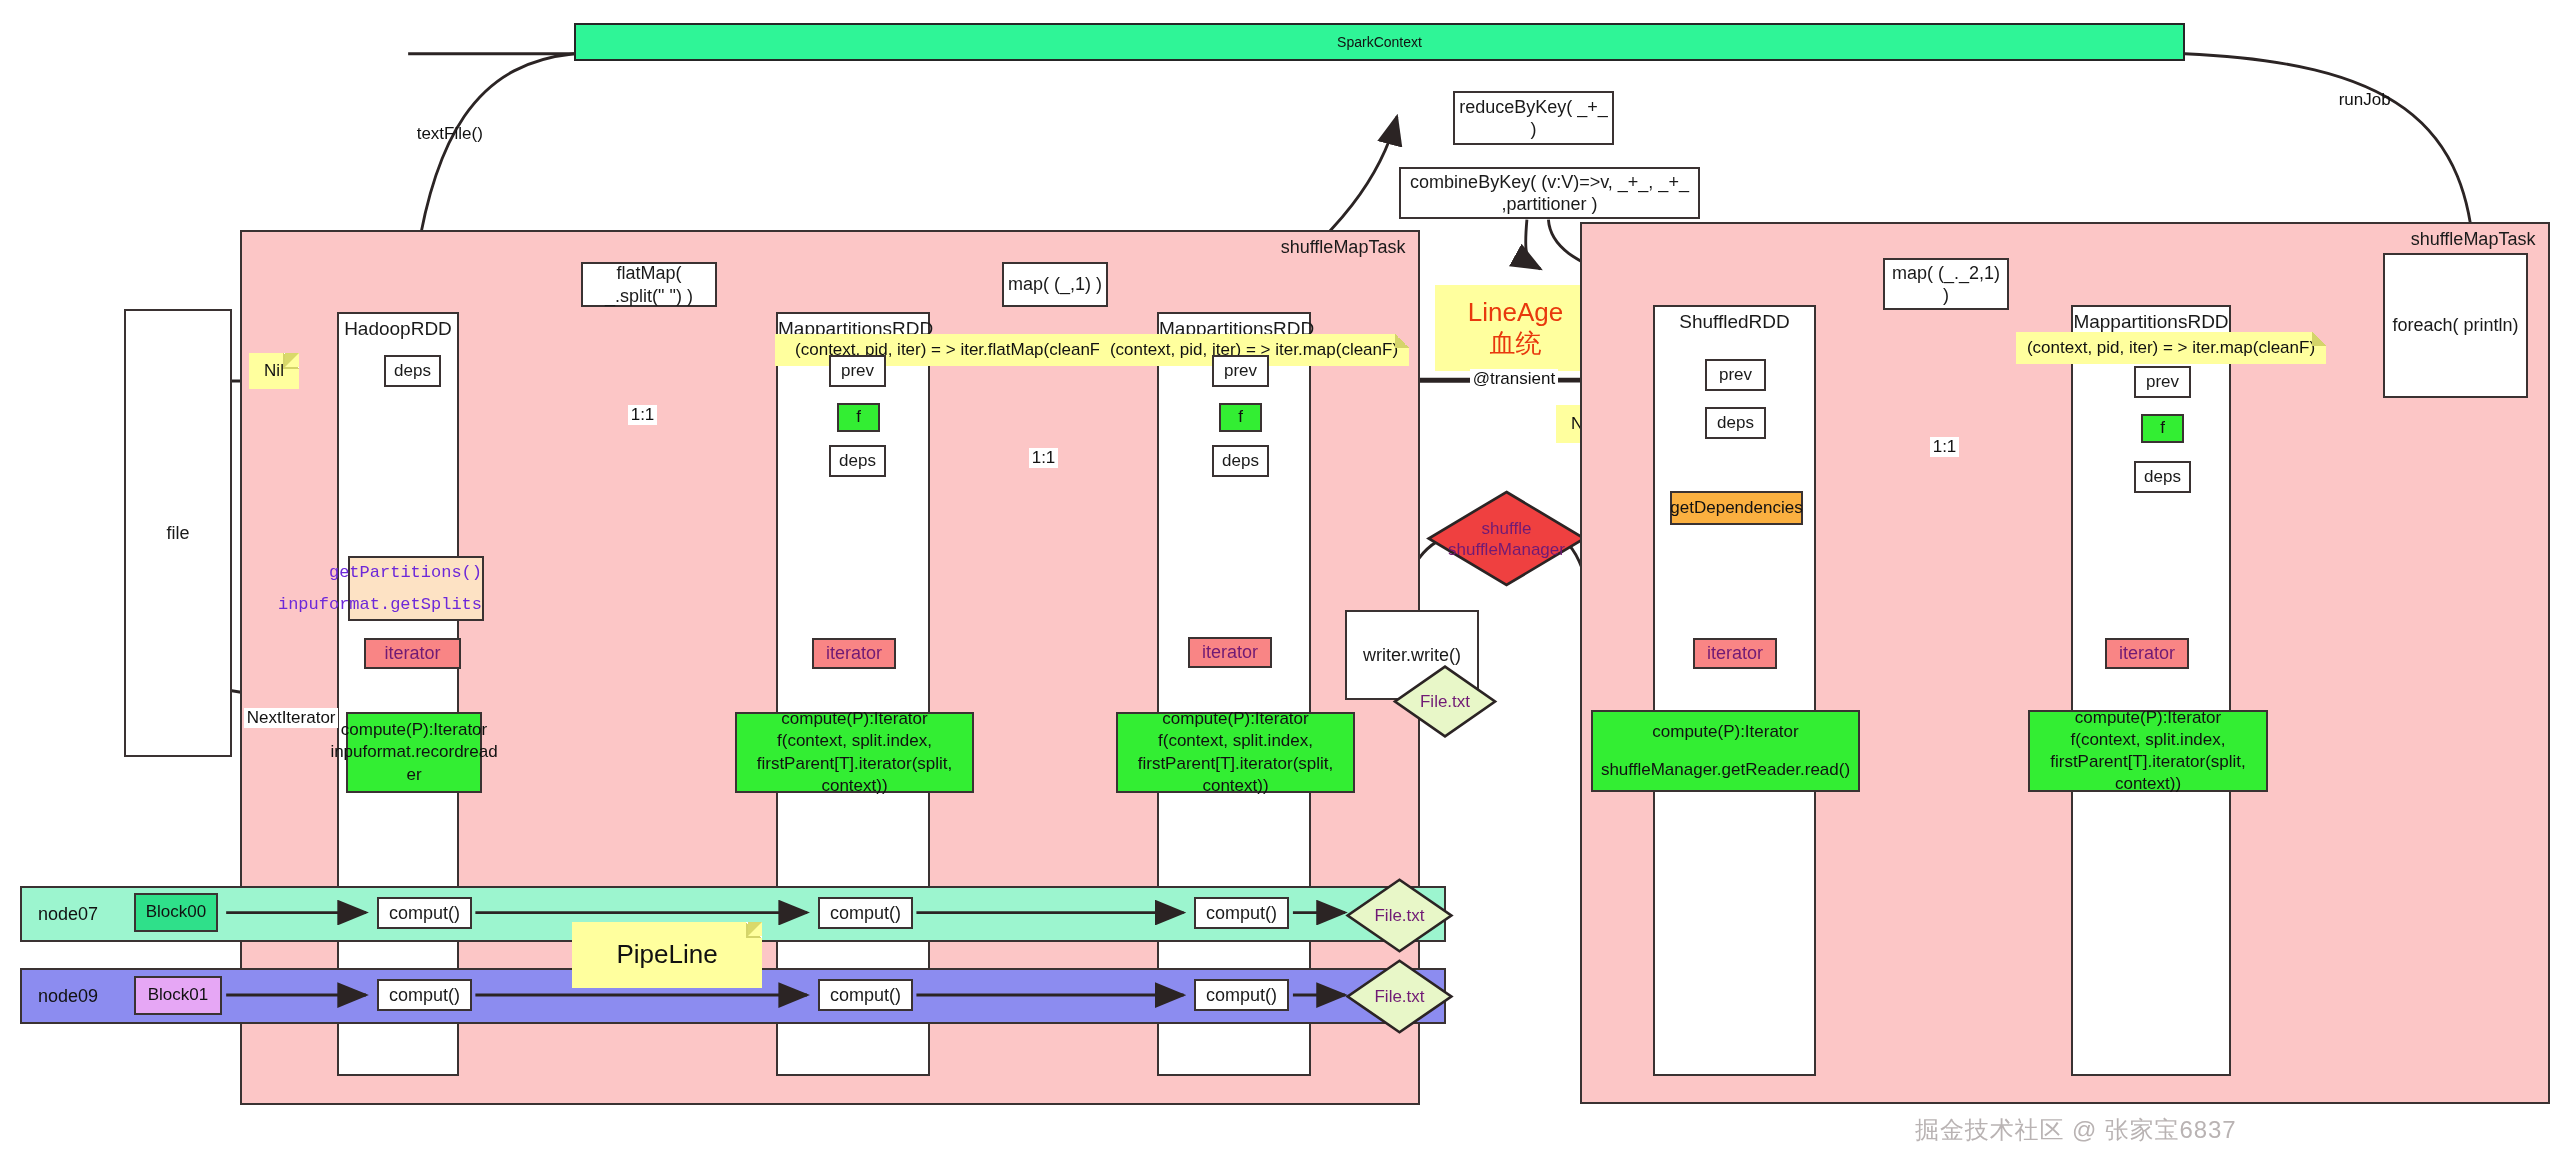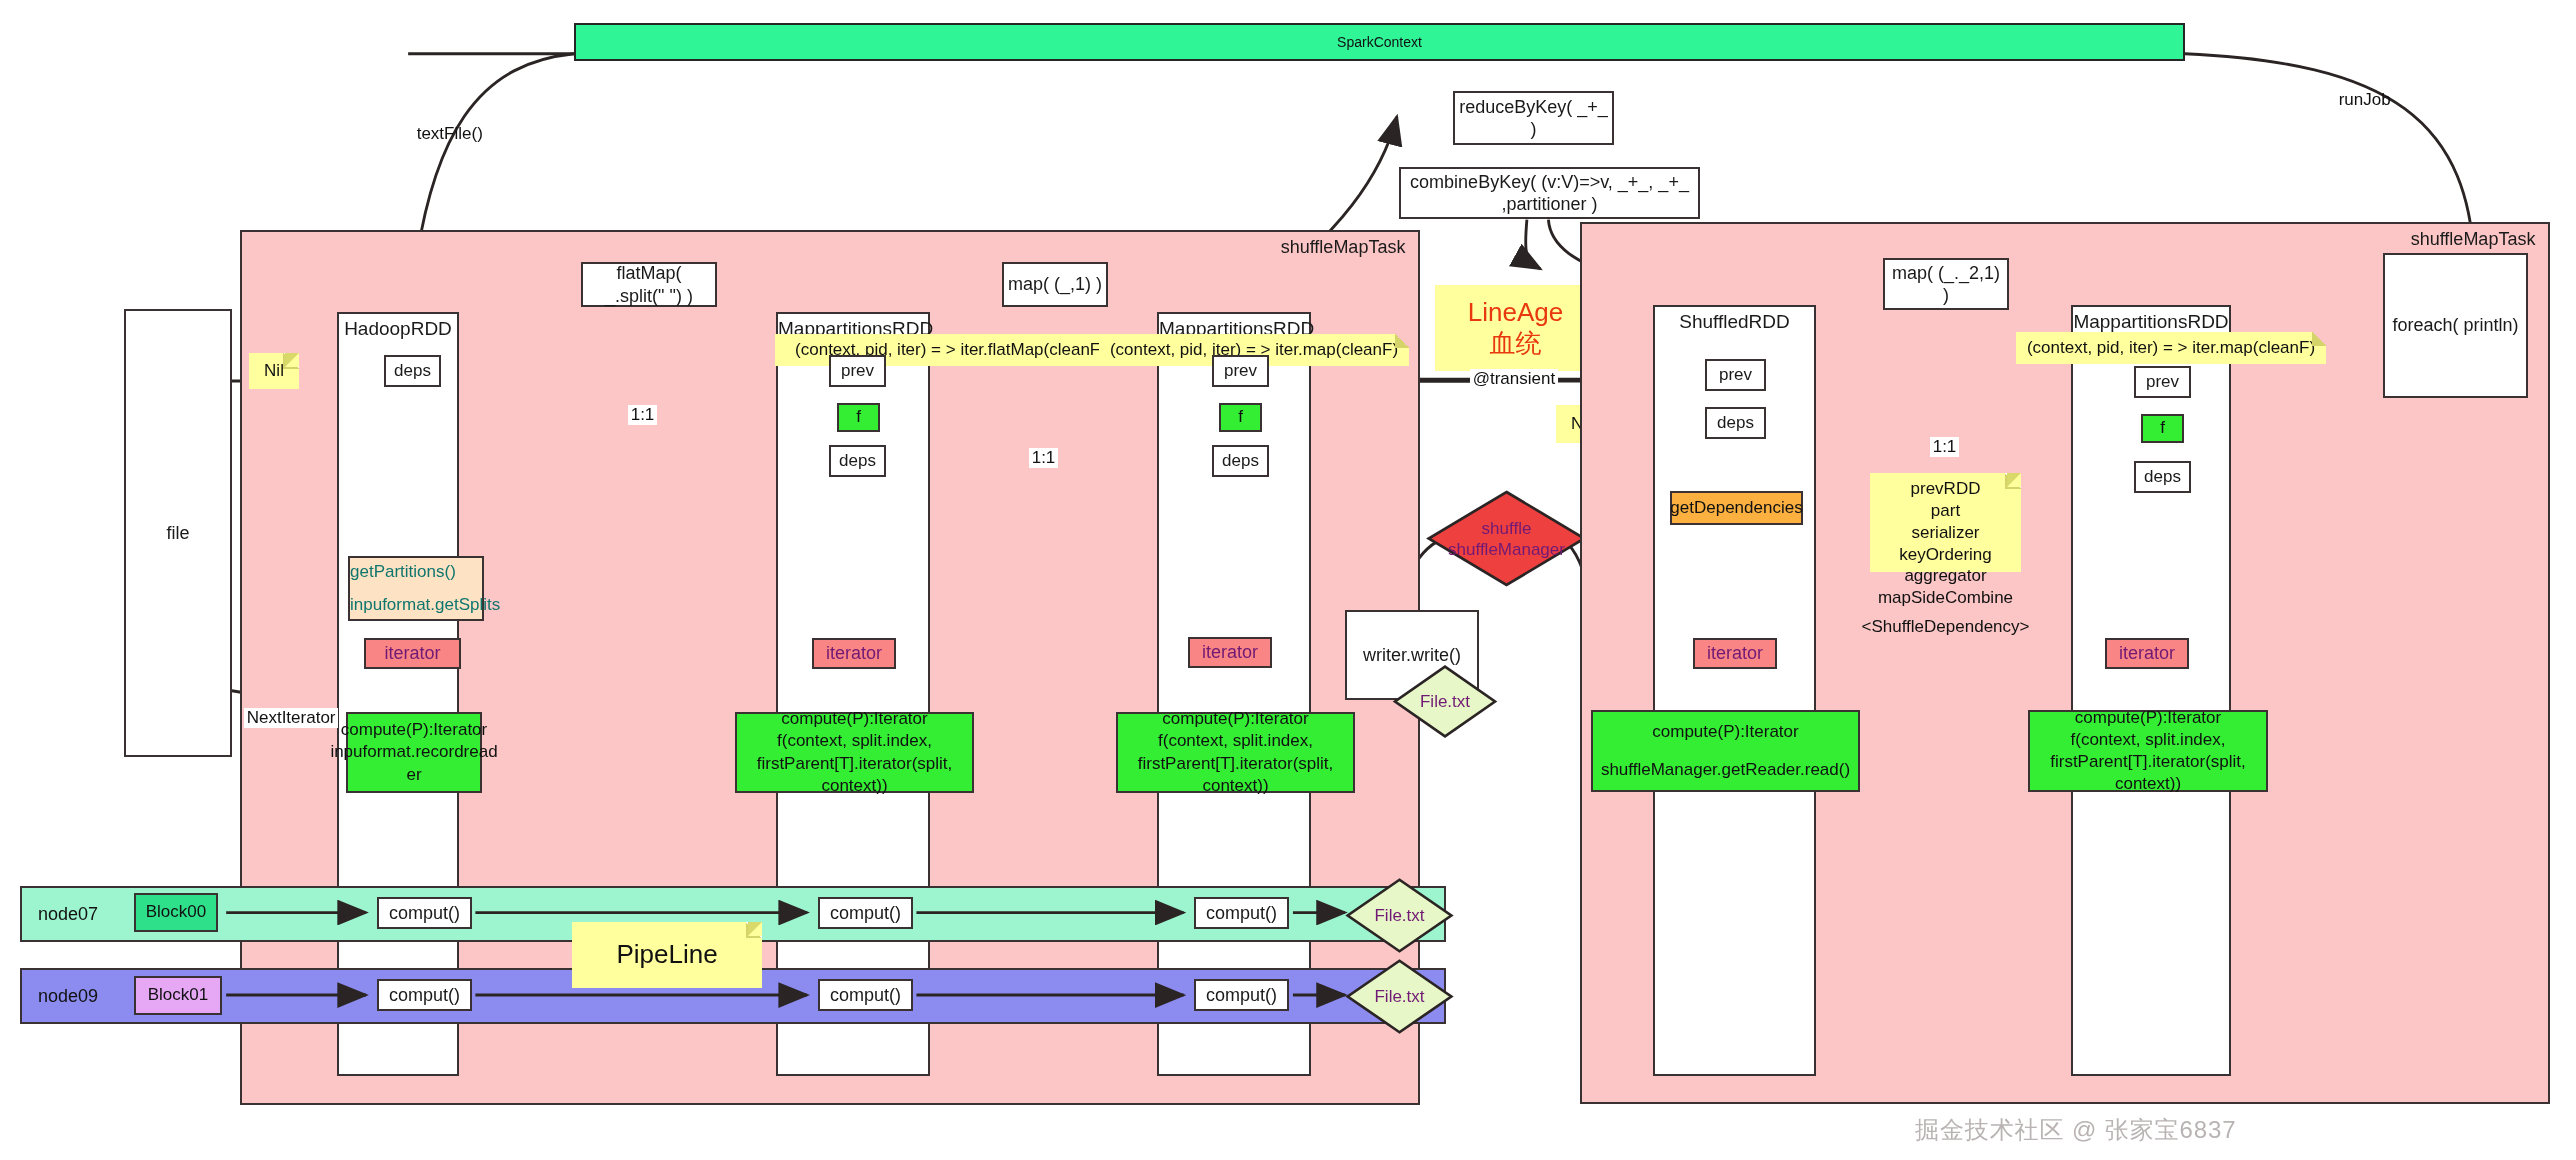--- a/index.html
+++ b/index.html
@@ -19,21 +19,21 @@
   .rddtitle{position:absolute;left:0;right:0;top:3.6px;text-align:center;font-size:19px;color:#1a1a1a;}
 
   
   .field{background:#ffffff;border:2.2px solid #3a3232;display:flex;align-items:center;justify-content:center;font-size:17px;color:#1a1a1a;}
 
   
   .green{background:#33ee33;border:2.2px solid #3a3232;display:flex;align-items:center;justify-content:center;text-align:center;font-size:17px;color:#111;line-height:1.3;}
   .greenbar{background:#2ff597;border:2.2px solid #262626;display:flex;align-items:center;justify-content:center;font-size:14px;color:#111;}
   .redbox{background:#f98585;border:2.2px solid #3a3232;display:flex;align-items:center;justify-content:center;font-size:18px;color:#701a75;}
   .orange{background:#fbb040;border:2.2px solid #3a3232;display:flex;align-items:center;justify-content:center;font-size:17px;color:#111;}
-  .peach{background:#fde2c4;border:2.2px solid #3a3232;display:flex;flex-direction:column;align-items:flex-start;justify-content:center;gap:12.6px;font-size:17px;color:#0f766e;}
+  .peach{background:#fde2c4;border:2.2px solid #3a3232;display:flex;flex-direction:column;align-items:flex-end;justify-content:center;gap:12.6px;font-size:17px;color:#6d28d9;font-family:Liberation Mono, monospace;}
 
   
   .note{background:#ffff9e;border:0;display:flex;flex-direction:column;align-items:center;justify-content:center;text-align:center;font-size:17px;color:#111;line-height:1.28;
         box-shadow:0 0 0 0 transparent;}
   .note::after{content:"";position:absolute;right:0;top:0;border-width:0 0 14.3px 14.3px;border-style:solid;border-color:transparent transparent #ffff9e #d9d96a;}
   .note .fold{position:absolute;right:0;top:0;width:16px;height:16px;background:linear-gradient(225deg,#ffffff 0 50%, #d4d46a 50% 100%);}
 
   .yellowband{background:#ffff9e;display:flex;align-items:center;justify-content:center;text-align:center;font-size:17px;color:#111;}
   .yellowband .fold{position:absolute;right:0;top:0;width:14.3px;height:14.3px;background:linear-gradient(225deg,#fcc6c6 0 50%, #d4d46a 50% 100%);}
 
@@ -276,30 +276,20 @@
   </div>
   <div class="abs field" style="left:1705px;top:359px;width:61px;height:32px;">prev</div>
   <div class="abs field" style="left:1705px;top:407px;width:61px;height:32px;">deps</div>
   <div class="abs orange" style="left:1670px;top:491px;width:133px;height:34px;">getDependencies</div>
   <div class="abs redbox" style="left:1693px;top:638px;width:84px;height:30.5px;">iterator</div>
   <div class="abs green" style="left:1591px;top:710px;width:269px;height:82px;flex-direction:column;gap:16px;">
     <span>compute(P):Iterator</span>
     <span>shuffleManager.getReader.read()</span>
   </div>
 
-  <div class="abs note" style="left:1870px;top:473px;width:151px;height:99px;justify-content:flex-start;padding-top:5.4px;">
-    <span>prevRDD</span>
-    <span>part</span>
-    <span>serializer</span>
-    <span>keyOrdering</span>
-    <span>aggregator</span>
-    <span>mapSideCombine</span>
-    <span style="margin-top:7.2px;">&lt;ShuffleDependency&gt;</span>
-    <span class="fold"></span>
-  </div>
 
   <div class="abs rddcol" style="left:2071px;top:305px;width:160px;height:771px;">
     <div class="rddtitle">MappartitionsRDD</div>
   </div>
   <div class="abs yellowband" style="left:2016px;top:332px;width:310px;height:32px;">
     <span>(context, pid, iter) = &gt; iter.map(cleanF)</span>
     <span class="fold"></span>
   </div>
   <div class="abs field" style="left:2134px;top:366px;width:57px;height:32px;">prev</div>
   <div class="abs green" style="left:2141px;top:414px;width:43px;height:29px;">f</div>

